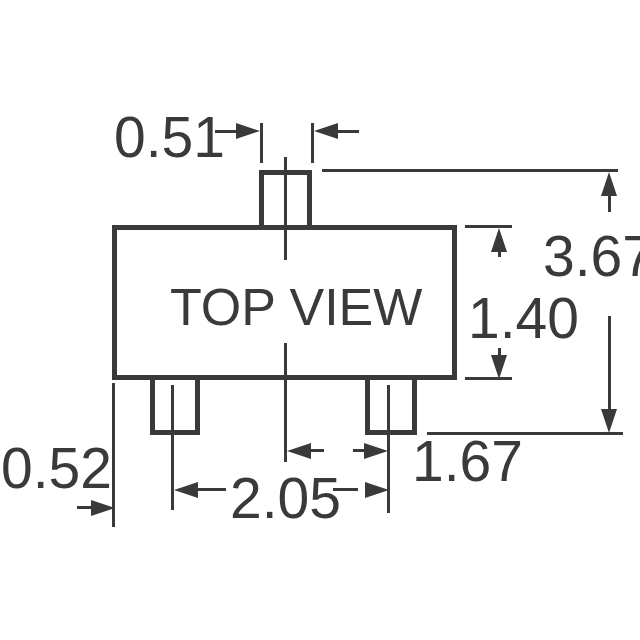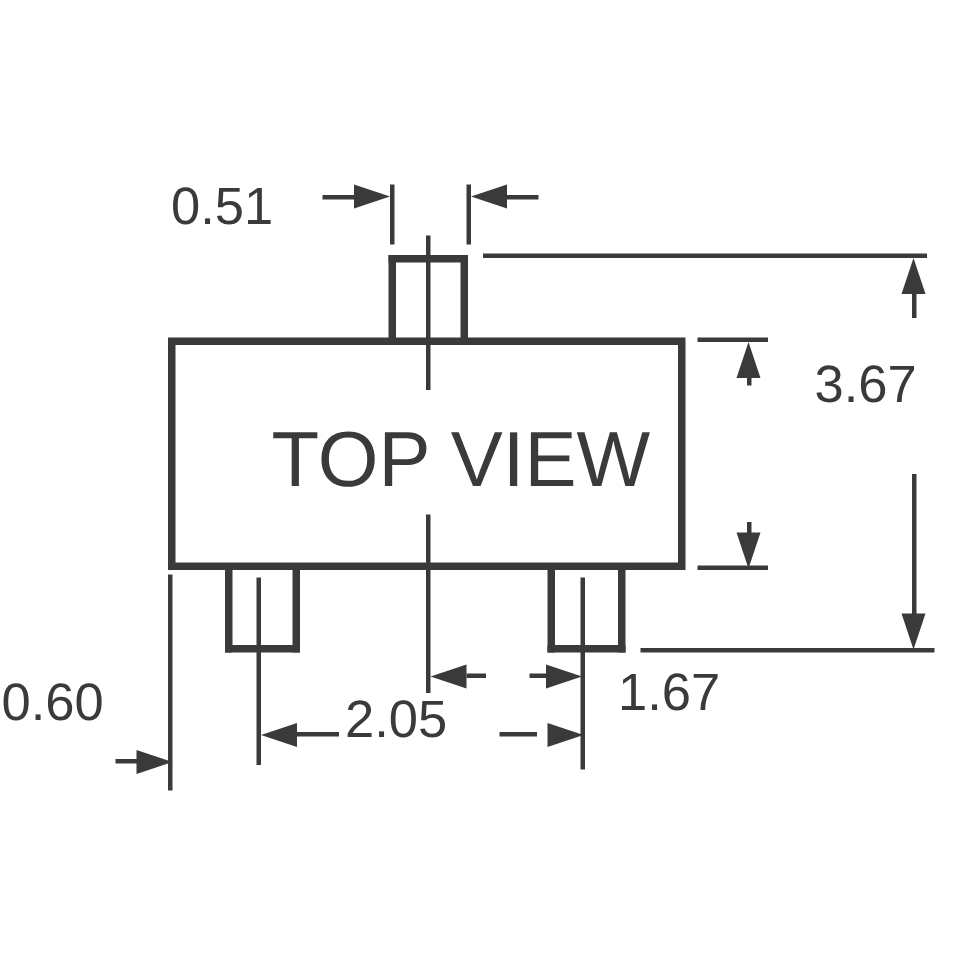--- a/index.html
+++ b/index.html
@@ -14,21 +14,21 @@
   .box { position:absolute; border:5px solid var(--stroke); box-sizing:border-box; background:transparent; }
   .hline { position:absolute; height:3px; background:var(--stroke); }
   .vline { position:absolute; width:3px; background:var(--stroke); }
   .arr { position:absolute; width:0; height:0; }
   .arr.right { border-top:8px solid transparent; border-bottom:8px solid transparent; border-left:24px solid var(--stroke); }
   .arr.left  { border-top:8px solid transparent; border-bottom:8px solid transparent; border-right:24px solid var(--stroke); }
   .arr.up    { border-left:8px solid transparent; border-right:8px solid transparent; border-bottom:24px solid var(--stroke); }
   .arr.down  { border-left:8px solid transparent; border-right:8px solid transparent; border-top:24px solid var(--stroke); }
   .dim {
     position:absolute;
-    font-size:35px; line-height:49px;
+    font-size:57px; line-height:49px;
     color:var(--stroke);
     white-space:nowrap;
   }
   .title {
     position:absolute;
     font-size:52px; line-height:52px;
     color:var(--stroke);
     text-align:center;
     white-space:nowrap;
   }
@@ -65,32 +65,33 @@
   <div class="arr up" style="left:601px; top:172px;"></div>
   <div class="vline" style="left:608px; top:194px; height:18px;"></div>
   <div class="vline" style="left:608px; top:316px; height:96px;"></div>
   <div class="arr down" style="left:601px; top:409px;"></div>
   <div class="dim" style="left:543px; top:232px;">3.67</div>
 
   <div class="arr up" style="left:491px; top:228px;"></div>
   <div class="vline" style="left:498px; top:250px; height:7px;"></div>
   <div class="vline" style="left:498px; top:348px; height:9px;"></div>
   <div class="arr down" style="left:491px; top:355px;"></div>
+  <div class="dim" style="left:468px; top:294px;">1.40</div>
 
   <div class="arr left" style="left:287px; top:443px;"></div>
   <div class="hline" style="left:311px; top:449px; width:13px;"></div>
   <div class="hline" style="left:353px; top:449px; width:13px;"></div>
   <div class="arr right" style="left:364px; top:443px;"></div>
   <div class="dim" style="left:412px; top:437px;">1.67</div>
 
   <div class="arr left" style="left:174px; top:482px;"></div>
   <div class="hline" style="left:198px; top:488px; width:28px;"></div>
   <div class="hline" style="left:333px; top:488px; width:25px;"></div>
   <div class="arr right" style="left:365px; top:482px;"></div>
-  <div class="dim" style="left:230px; top:455px;text-align:right;">2.05</div>
+  <div class="dim" style="left:230px; top:474px;text-align:right;">2.05</div>
 
   <div class="hline" style="left:77px; top:506px; width:18px;"></div>
   <div class="arr right" style="left:91px; top:500px;"></div>
-  <div class="dim" style="left:1px; top:444px;">0.60</div>
+  <div class="dim" style="left:1px; top:444px;">0.52</div>
 
-  <div class="title" style="left:181px; top:281px; width:252px;">TOP VIEW</div>
+  <div class="title" style="left:170px; top:281px; width:252px;">TOP VIEW</div>
 
 </div>
 
 </body></html>

